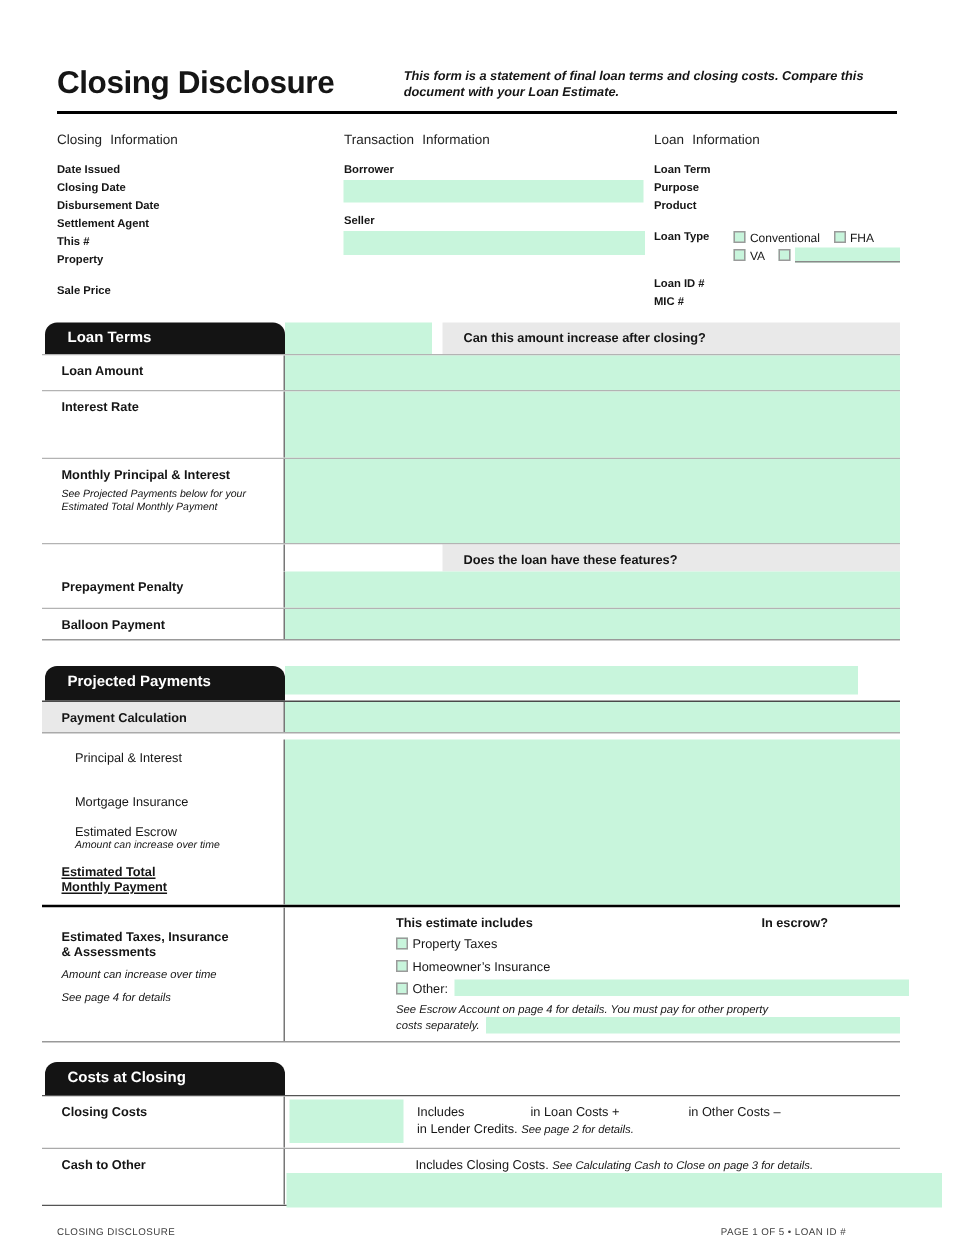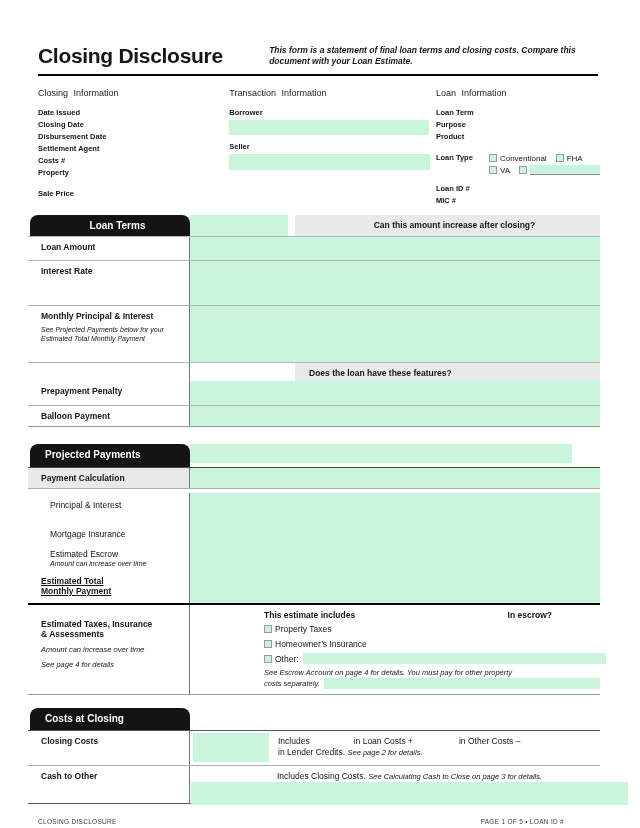--- a/index.html
+++ b/index.html
@@ -36,21 +36,21 @@
   .cbtxt { margin-right:9px; }
   .loantype { display:flex; }
   .loantype .ilabel { width:53px; }
   .cb-blank { width:70px; height:10px; background:var(--highlight); border-bottom:1px solid #8a8a8a; }
 
   
   .row { display:flex; width:572px; border-bottom:1px solid #b3b3b3; }
   .lcell { width:162px; border-right:1.2px solid #777; background:#fff; padding:5px 4px 0 13px; font-size:8.5px; font-weight:bold; }
   .ccell { flex:1; background:var(--highlight); }
   .tab { margin-left:2px; width:160px; height:100%; background:var(--tab-black); color:#fff; border-radius:8px 8px 0 0; font-size:10px; font-weight:bold; padding:5px 0 0 15px; }
-  .hrow { height:22px; border-bottom:1px solid #b3b3b3;text-align:center; }
+  .hrow { height:22px; border-bottom:1px solid #b3b3b3; }
   .hcontent { flex:1; display:flex; }
   .hgreen { width:98px; background:var(--highlight); margin-right:7px; }
   .qhead { flex:1; background:var(--header-gray); font-size:8.5px; font-weight:bold; padding:5px 0 0 14px; }
   .subnote { font-style:italic; font-weight:normal; font-size:7px; line-height:9px; }
   .h24{height:24px;} .h45{height:45px;} .h57{height:57px;} .h18{height:18px; border-bottom:none;}
   .h25{height:25px;} .h21{height:21px; border-bottom:1px solid #999;}
   .wspacer { width:105px; background:#fff; }
 
   
   .pphead { height:23px; border-bottom:none; align-items:flex-start; }
@@ -108,21 +108,21 @@
     </div>
     <div class="rule"></div>
 
     <div class="info">
       <div class="icol1">
         <h3>Closing Information</h3>
         <div class="ilabel">Date Issued</div>
         <div class="ilabel">Closing Date</div>
         <div class="ilabel">Disbursement Date</div>
         <div class="ilabel">Settlement Agent</div>
-        <div class="ilabel">Costs #</div>
+        <div class="ilabel">This #</div>
         <div class="ilabel">Property</div>
         <div class="gap9"></div>
         <div class="ilabel">Sale Price</div>
       </div>
 
       <div class="icol2">
         <h3>Transaction Information</h3>
         <div class="ilabel">Borrower</div>
         <div class="field b-field"></div>
         <div class="ilabel">Seller</div>

